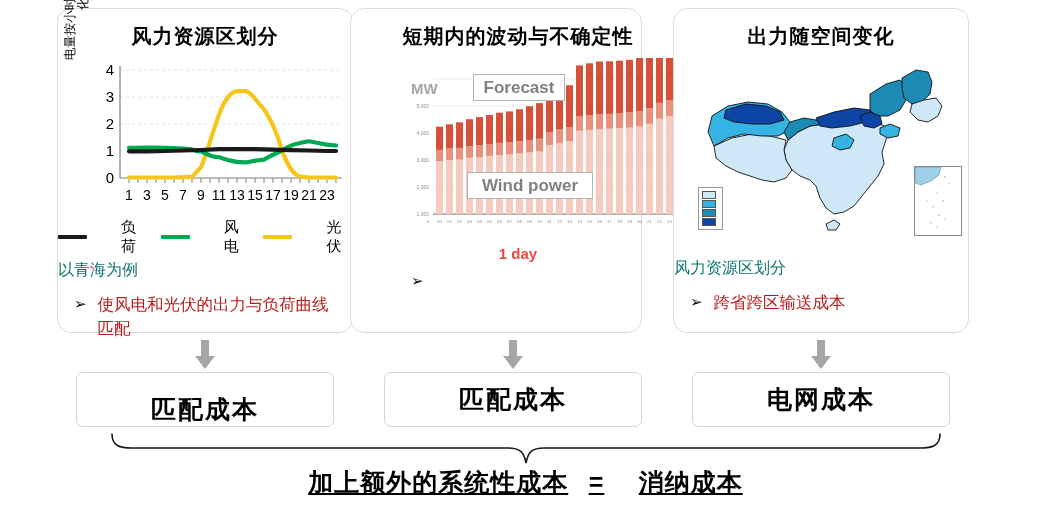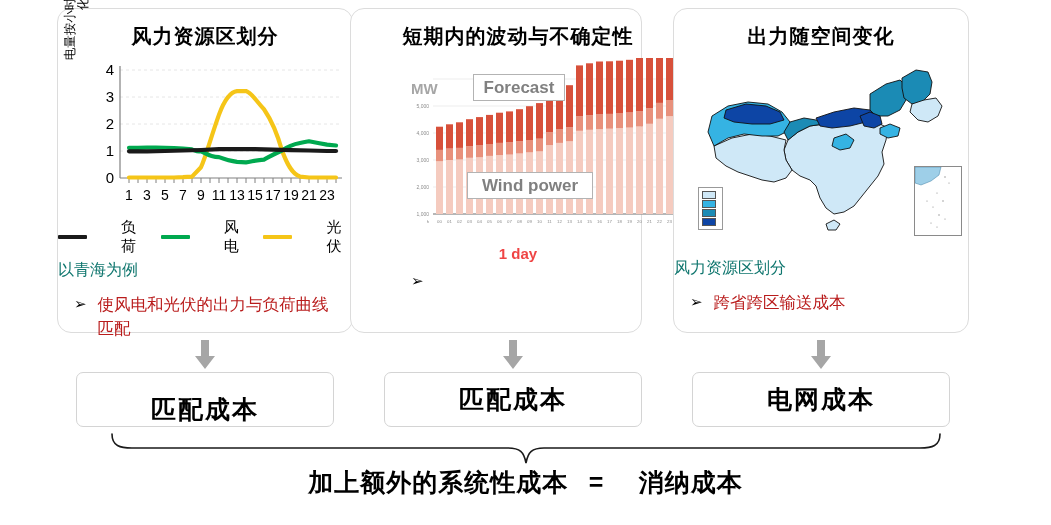--- a/index.html
+++ b/index.html
@@ -163,21 +163,21 @@
   .cost-label { font-size: 25px; font-weight: bold; color: #000; letter-spacing: 2px; }
 
   
   #brace { position: absolute; left: 110px; top: 432px; }
   #summary {
     position: absolute;
     left: 0; right: 0; top: 466px;
     text-align: center;
   }
   .summary-text {
-    font-size: 25px; font-weight: bold; color: #000; letter-spacing: 1px;
+    font-size: 25px; font-weight: bold; color: #000; letter-spacing: 1px; text-decoration: underline;
   }
   .summary-eq { margin: 0 16px; }
   .summary-gap { margin-left: 14px; }
 </style>
 </head>
 <body>
 
 <div id="root">
 
   <div class="panel" id="panel-0">

